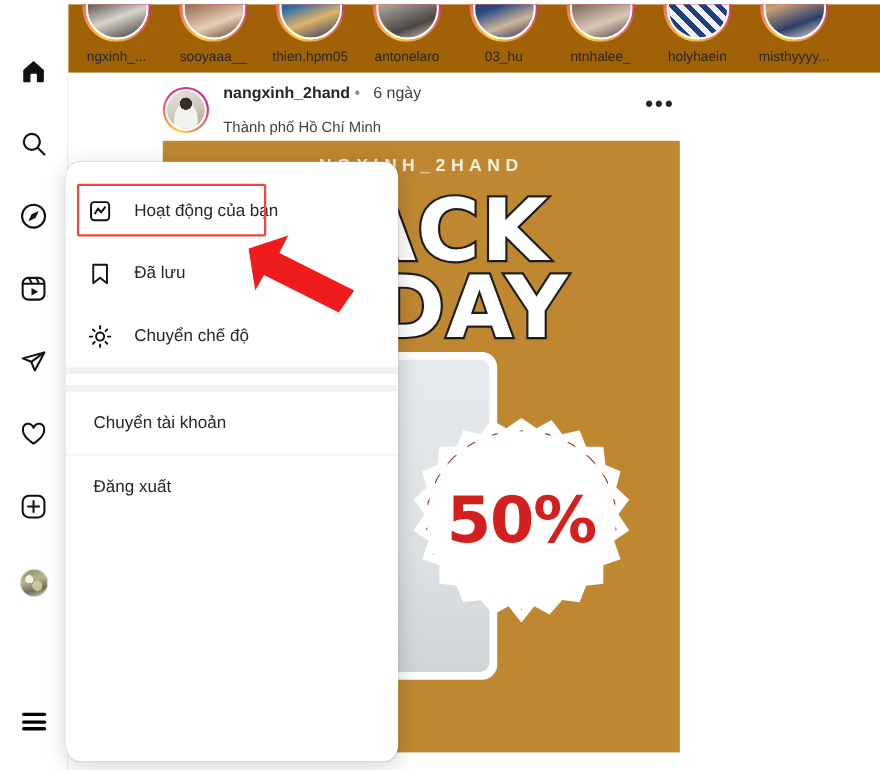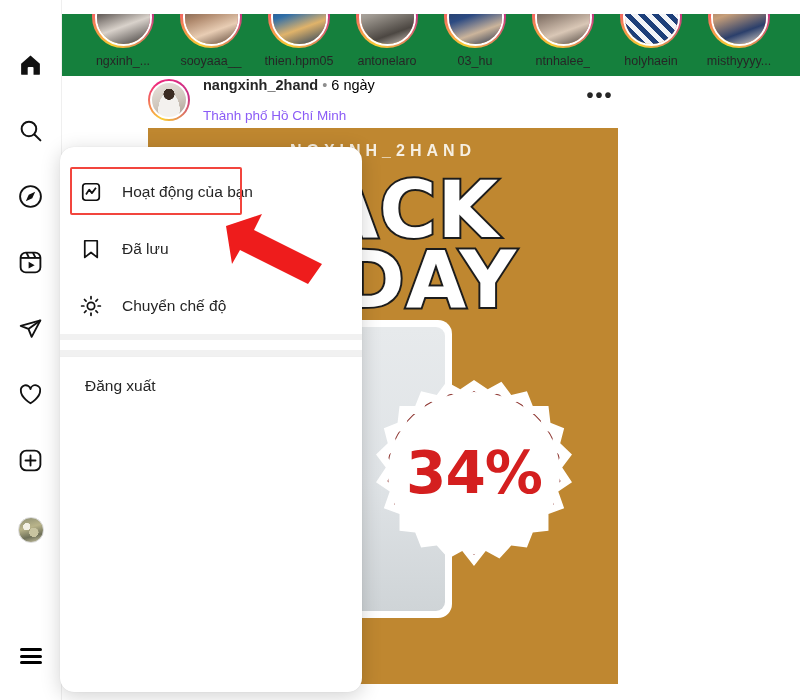--- a/index.html
+++ b/index.html
@@ -39,22 +39,22 @@
       radial-gradient(circle at 62% 60%, #c8c4a0 0 22%, transparent 23%),
       linear-gradient(165deg,#8d8f74 0%,#b9b48a 40%,#6f7159 72%,#cfc9a6 100%);
     border:1px solid #dbdbdb;
   }
   #nav-more { position:absolute; bottom:22px; }
   .burger { width:22px; height:16px; display:flex; flex-direction:column; justify-content:space-between; }
   .burger span { display:block; height:3px; background:#000; border-radius:2px; }
 
   
   #stories {
-    position:absolute; left:62px; top:14px; width:738px; height:62px;
-    display:flex; align-items:flex-start; overflow:hidden; background:#15803d;justify-content:center;
+    position:absolute; left:62px; top:4px; width:738px; height:62px;
+    display:flex; align-items:flex-start; overflow:hidden; background:#a16207;
   }
   .story {
     width:88px; flex:0 0 88px;
     display:flex; flex-direction:column; align-items:center;
     margin-top:-28px; cursor:pointer;
   }
   .story-ring {
     width:62px; height:62px; border-radius:50%; padding:2.5px;
     background:conic-gradient(from 200deg,#f9ce34,#ee2a7b,#c62f86,#f9ce34);
     display:flex; align-items:center; justify-content:center;
@@ -82,22 +82,22 @@
     width:100%; height:100%; border-radius:50%; border:2px solid #fff; overflow:hidden;
     background:
       radial-gradient(circle at 50% 33%, #3b2b22 0 19%, transparent 20%),
       radial-gradient(ellipse at 50% 78%, #f3f1ee 0 44%, transparent 45%),
       linear-gradient(160deg,#e9e4de 0%,#cfc6bc 55%,#a89d92 100%);
   }
   #post-meta { margin-left:13px; }
   .post-line1 { font-size:14.5px; line-height:19px; }
   .post-user { font-weight:bold; color:#262626; }
   .post-dot { color:#8e8e8e; margin:0 4px; }
-  .post-time { color:#000000; }
-  .post-loc { font-size:13.5px; color:#8b5cf6; line-height:18px;margin-top:12px; }
+  .post-time { color:#404040;margin-left:8px; }
+  .post-loc { font-size:13.5px; color:#404040; line-height:18px;margin-top:12px; }
   #post-more {
     margin-left:auto; width:36px; height:36px; cursor:pointer;
     display:flex; align-items:center; justify-content:center;
     letter-spacing:2px; font-size:20px; color:#262626; font-weight:bold;
     padding-bottom:9px;
   }
 
   
   #post-image {
     position:relative; width:470px; height:556px; overflow:hidden;
@@ -427,21 +427,21 @@
         <div class="sweater" id="sw2"></div>
         <div class="sweater" id="sw3"></div>
         <div class="sweater" id="sw4"></div>
         <div class="sweater" id="sw5"></div>
       </div>
     </div>
 
     <div id="bf-badge">
       <div id="bf-badge-burst"></div>
       <div id="bf-badge-ring"></div>
-      <div id="bf-badge-text">34%</div>
+      <div id="bf-badge-text">50%</div>
     </div>
 
     <svg id="bf-footer-icon" viewBox="0 0 120 60">
       <circle cx="26" cy="9" r="6" fill="#fff"></circle>
       <path d="M22 17 L34 15 L40 26 L34 28 L30 22 L30 34 L36 48 L31 51 L23 38 L16 50 L10 47 L17 33 L18 22 Z" fill="#fff"></path>
       <path d="M52 20 L108 20 L100 46 L60 46 Z" fill="none" stroke="#fff" stroke-width="4"></path>
       <line x1="66" y1="20" x2="70" y2="46" stroke="#fff" stroke-width="3"></line>
       <line x1="80" y1="20" x2="81" y2="46" stroke="#fff" stroke-width="3"></line>
       <line x1="94" y1="20" x2="91" y2="46" stroke="#fff" stroke-width="3"></line>
       <line x1="55" y1="30" x2="104" y2="30" stroke="#fff" stroke-width="3"></line>
@@ -490,20 +490,23 @@
     <span class="menu-label">Chuyển chế độ</span>
   </div>
 
 
   <div class="menu-sep"></div>
   <div id="menu-mid-pad"></div>
 
 
   <div class="menu-sep"></div>
 
+  <div class="menu-item no-icon">
+    <span class="menu-label">Chuyển tài khoản</span>
+  </div>
 
   <div class="menu-sep" style="height:1px;background:#efefef;"></div>
 
   <div class="menu-item no-icon">
     <span class="menu-label">Đăng xuất</span>
   </div>
 </div>
 
 <div id="highlight-box"></div>
 

